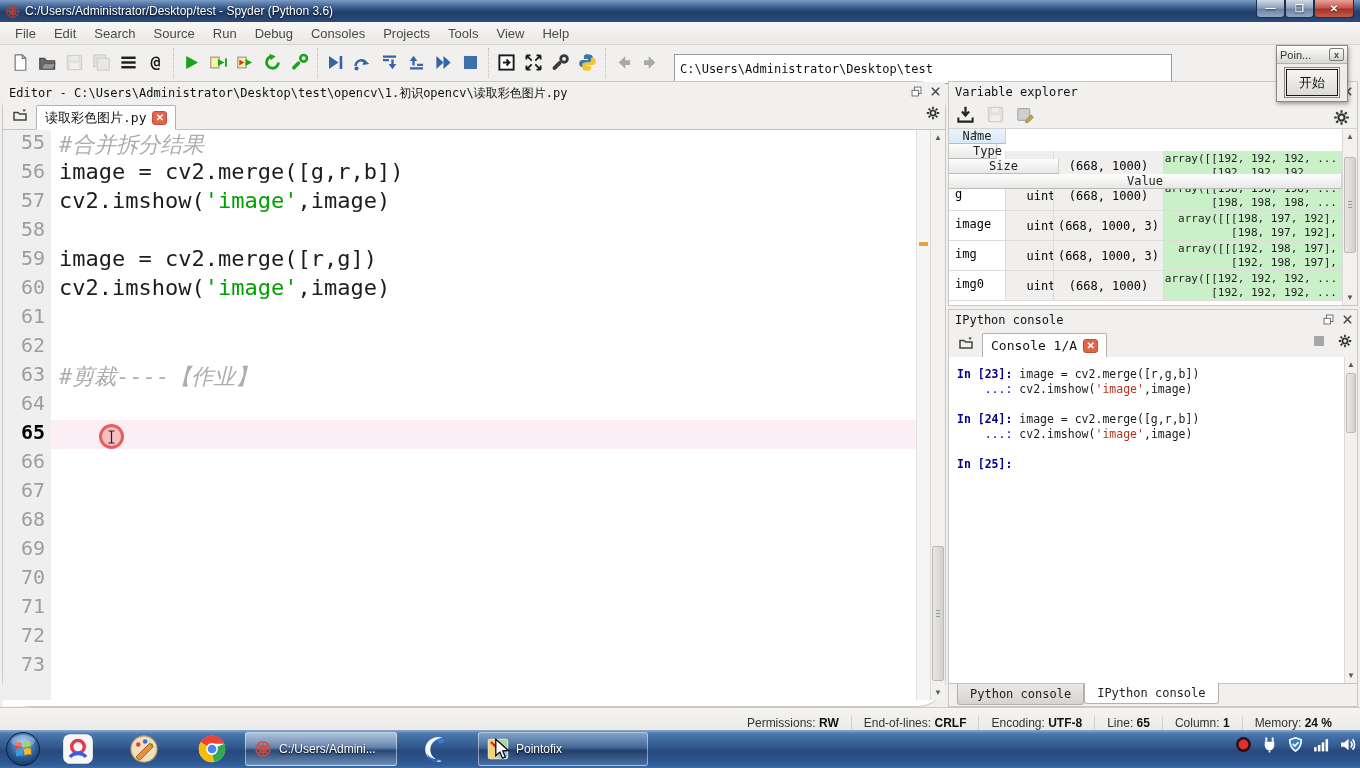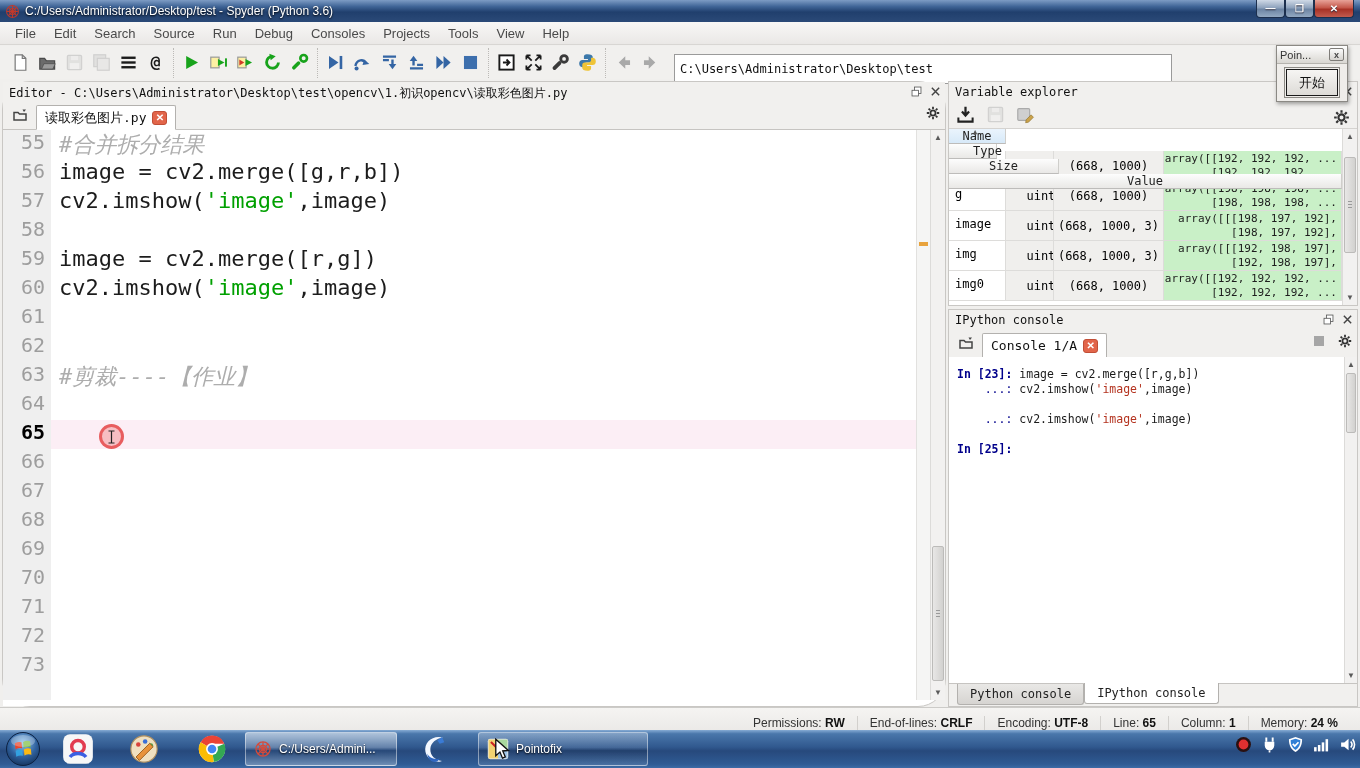--- a/index.html
+++ b/index.html
@@ -120,21 +120,21 @@
   .bottom-tabs { position:absolute; left:0; right:0; bottom:0; height:23px; background:#f1f0ee;
     border-top:1px solid #c6c4c1; display:flex; align-items:flex-start; padding-left:8px; }
   .btab { height:21px; padding:3px 12px; font:12px "DejaVu Sans Mono",monospace; color:#222;
     border:1px solid #b3b1ae; border-top:none; border-radius:0 0 3px 3px;
     background:linear-gradient(#e9e8e6,#d6d4d1); }
   .btab.active { background:#fff; margin-top:-1px; }
 
   
   .statusbar { position:absolute; left:0; right:0; top:707px; height:31px;
     background:linear-gradient(#f5f4f2,#e8e6e4); border-top:1px solid #cccbc8;
-    display:flex; justify-content:flex-end; align-items:center; padding-right:10px; }
+    display:flex; justify-content:flex-end; align-items:center; padding-right:16px; }
   .status-item { padding:0 12px; font-size:12px; color:#333; border-left:1px solid #d2d0cd; height:15px; line-height:15px; }
   .status-item:first-child { border-left:none; }
   .status-item b { color:#111; }
 
   
   .taskbar { position:absolute; left:0; right:0; top:730px; height:38px;
     background:linear-gradient(#86abd4 0%,#4a77ab 10%,#30588e 45%,#27497c 55%,#2f5b94 90%,#3c6ba6 100%); }
   .orb { position:absolute; left:5px; top:1px; width:36px; height:36px; }
   .qicon { position:absolute; top:3px; width:32px; height:32px; display:flex; align-items:center; justify-content:center; }
   .taskbtn { position:absolute; top:2px; height:34px; border:1px solid rgba(255,255,255,.45); border-radius:3px;
@@ -545,20 +545,21 @@
               <path d="M8 1.8V4m0 8v2.2M1.8 8H4m8 0h2.2M3.6 3.6l1.6 1.6m5.6 5.6l1.6 1.6m0-8.8l-1.6 1.6M5.2 10.8l-1.6 1.6" stroke="#333" stroke-width="1.8"></path>
             </svg></span>
       </span>
     </div>
     <div class="console-body" id="console-body">
         <div class="con-block">
           <div class="con-line"><span class="con-prompt">In [23]: </span><span>image = cv2.merge([r,g,b])</span></div>
           <div class="con-line"><span class="con-cont">    ...: </span><span>cv2.imshow(</span><span class="con-str">'image'</span><span>,image)</span></div>
         </div>
         <div class="con-block">
+          <div class="con-line"><span class="con-prompt">In [24]: </span><span>image = cv2.merge([g,r,b])</span></div>
           <div class="con-line"><span class="con-cont">    ...: </span><span>cv2.imshow(</span><span class="con-str">'image'</span><span>,image)</span></div>
         </div>
         <div class="con-block">
           <div class="con-line"><span class="con-prompt">In [25]: </span><span></span></div>
         </div>
       </div>
     <div class="vscroll" id="console-vscroll">
       <div class="sb-arrow" style="top:0">▲</div>
       <div class="sb-thumb" style="top:16px;height:60px"></div>
       <div class="sb-arrow" style="bottom:0">▼</div>

